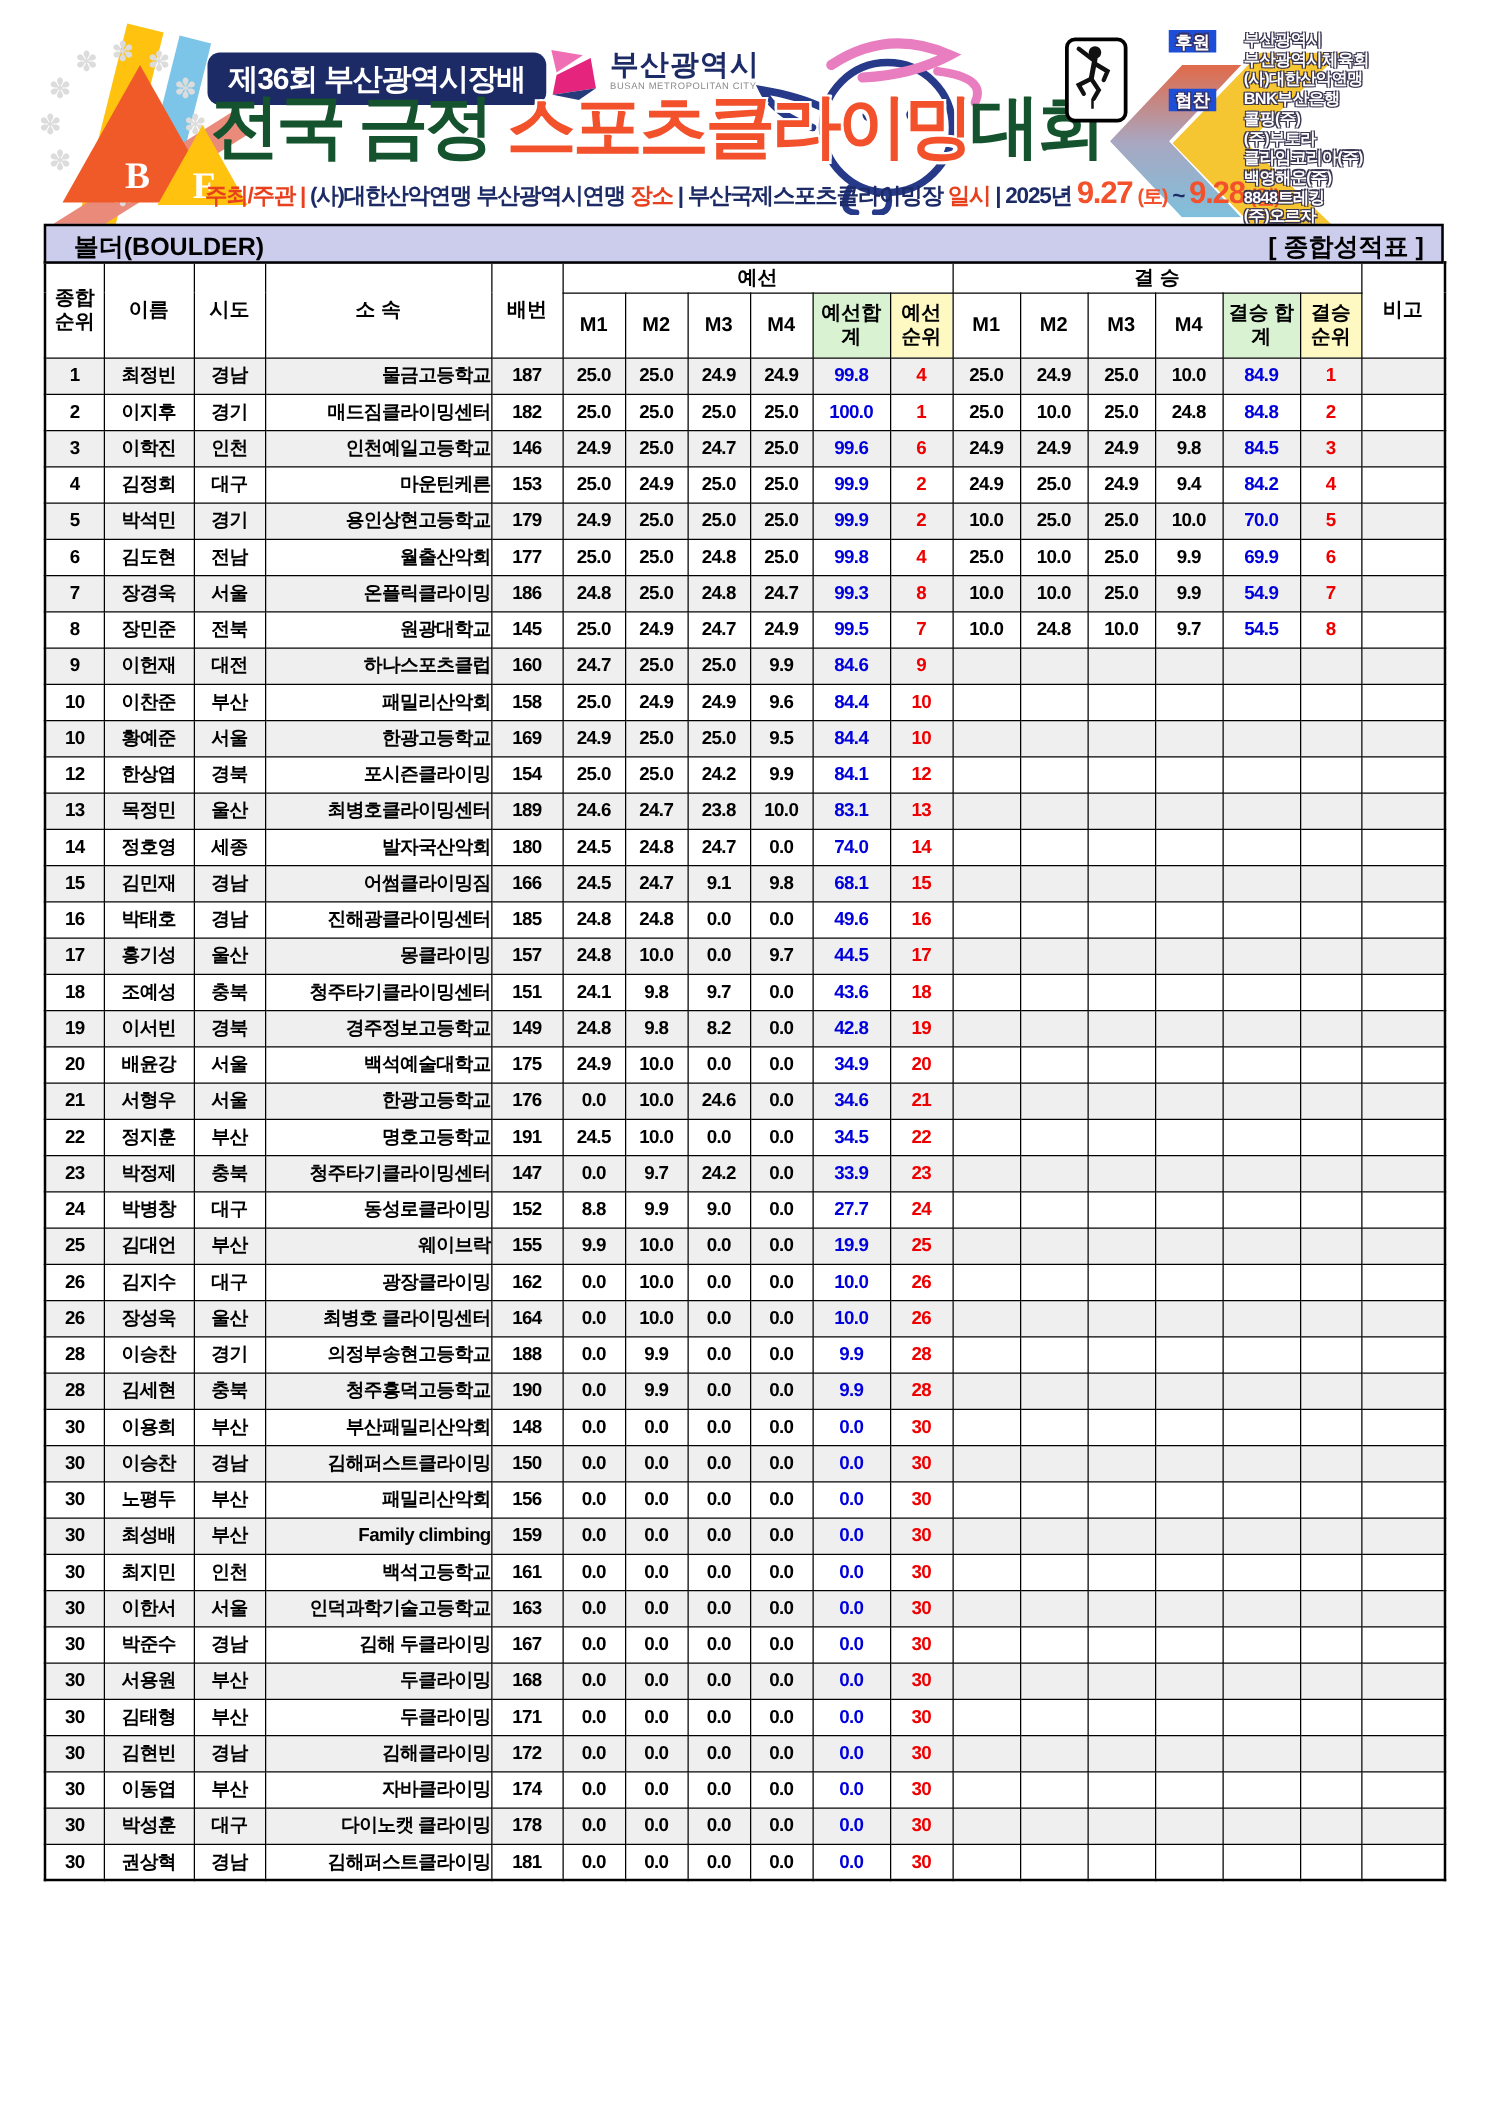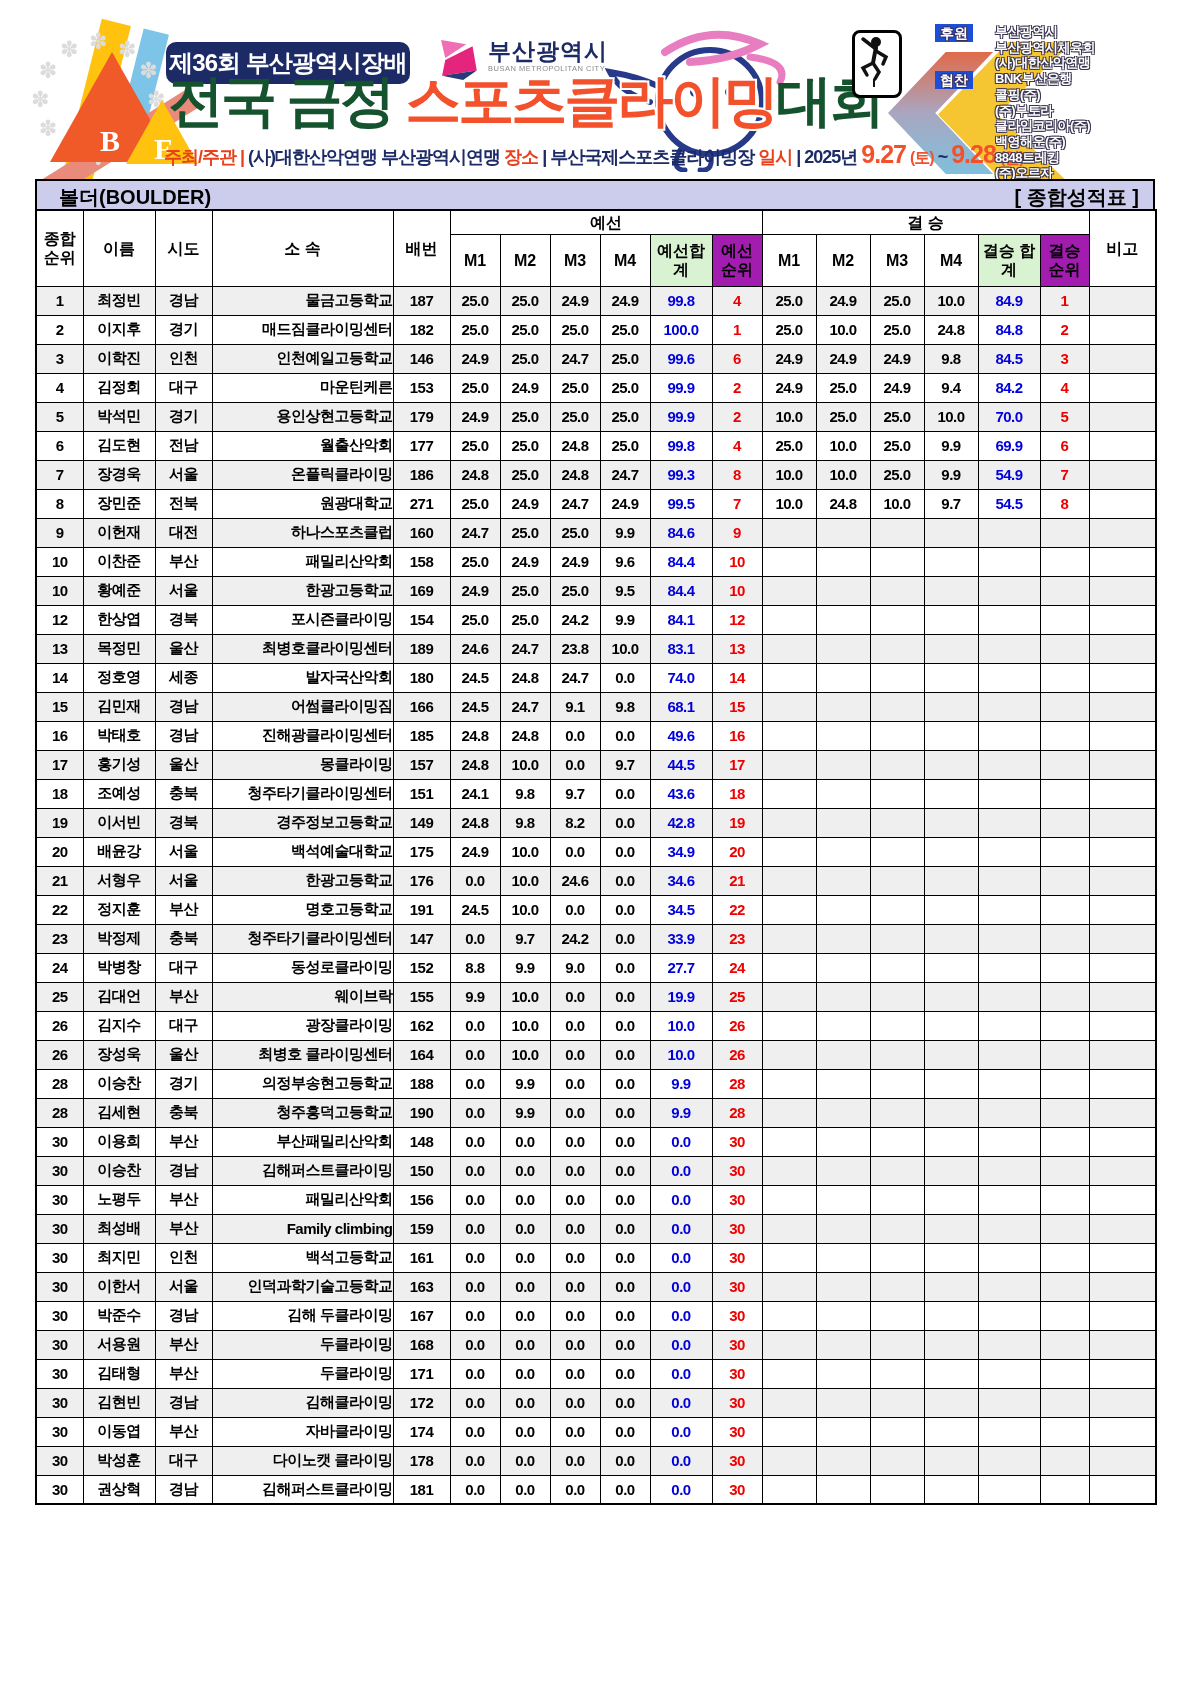--- a/index.html
+++ b/index.html
@@ -16,21 +16,21 @@
   .rib-blue{left:102px;top:18px;width:26px;height:110px;background:#7cc4e8;transform:rotate(14deg);}
   .rib-red{left:8px;top:120px;width:170px;height:22px;background:#e98a7a;transform:rotate(-32deg);}
   .wreath span{position:absolute;color:#dcdcdc;font-size:22px;line-height:22px;}
   .tri-b{position:absolute;left:22px;top:40px;width:0;height:0;border-left:62px solid transparent;border-right:62px solid transparent;border-bottom:110px solid #f05a28;}
   .tri-f{position:absolute;left:98px;top:88px;width:0;height:0;border-left:36px solid transparent;border-right:36px solid transparent;border-bottom:64px solid #ffc20e;}
   .bf-letter{position:absolute;color:#fff;font-family:"Liberation Serif",serif;font-size:30px;font-weight:bold;}
   .bf-b{left:72px;top:112px;}
   .bf-f{left:126px;top:120px;}
 
   
-  .round-badge{position:absolute;left:166px;top:42px;width:244px;height:42px;background:#1c2a66;border-radius:10px;color:#fff;font-weight:bold;font-size:24px;display:flex;align-items:center;justify-content:center;letter-spacing:-1px;}
+  .round-badge{position:absolute;left:166px;top:42px;width:271px;height:42px;background:#1c2a66;border-radius:10px;color:#fff;font-weight:bold;font-size:24px;display:flex;align-items:center;justify-content:center;letter-spacing:-1px;}
 
   
   .busan{position:absolute;left:440px;top:38px;display:flex;align-items:flex-start;}
   .busan-mark{width:42px;height:44px;}
   .busan-txt{margin-left:6px;}
   .busan-name{color:#1c2a66;font-weight:bold;font-size:23px;letter-spacing:1px;line-height:26px;}
   .busan-cap{color:#8a8a8a;font-size:7.5px;letter-spacing:.5px;}
 
   
   .mascot{position:absolute;left:580px;top:22px;z-index:0;}
@@ -65,21 +65,21 @@
   .tb-left{position:absolute;left:22px;top:3px;}
   .tb-center{position:absolute;left:0;right:0;top:3px;text-align:center;}
   .tb-right{position:absolute;right:14px;top:3px;}
 
   table{width:1120px;border-collapse:collapse;table-layout:fixed;margin-top:-2px;border:2px solid #000;}
   th,td{border:1px solid #000;overflow:hidden;white-space:nowrap;text-align:center;padding:0;}
   thead th{background:#fff;font-weight:bold;font-size:16px;white-space:normal;line-height:19px;}
   thead tr.gr{height:24px;}
   thead tr.hd{height:52px;}
   th.shade-green{background:#d9f2d2;}
-  th.shade-purple{background:#a21caf;}
+  th.shade-purple{background:#fef9c3;}
   tbody tr{height:29px;}
   tbody tr.odd td{background:#efefef;}
   tbody tr.even td{background:#ffffff;}
   tbody td{font-weight:bold;font-size:15px;color:#000;letter-spacing:-.5px;}
   td.team{text-align:right;padding-left:4px;}
   td.ptotal,td.ftotal{color:#0000dd;}
   td.prank,td.frank{color:#ee0000;}
 </style>
 </head>
 <body>
@@ -380,21 +380,21 @@
             <td class="fm">9.9</td>
             <td class="ftotal">54.9</td>
             <td class="frank">7</td>
             <td class="note"></td>
           </tr>
           <tr class="even">
             <td class="rank">8</td>
             <td class="name">장민준</td>
             <td class="region">전북</td>
             <td class="team">원광대학교</td>
-            <td class="bib">271</td>
+            <td class="bib">145</td>
             <td class="pm">25.0</td>
             <td class="pm">24.9</td>
             <td class="pm">24.7</td>
             <td class="pm">24.9</td>
             <td class="ptotal">99.5</td>
             <td class="prank">7</td>
             <td class="fm">10.0</td>
             <td class="fm">24.8</td>
             <td class="fm">10.0</td>
             <td class="fm">9.7</td>

